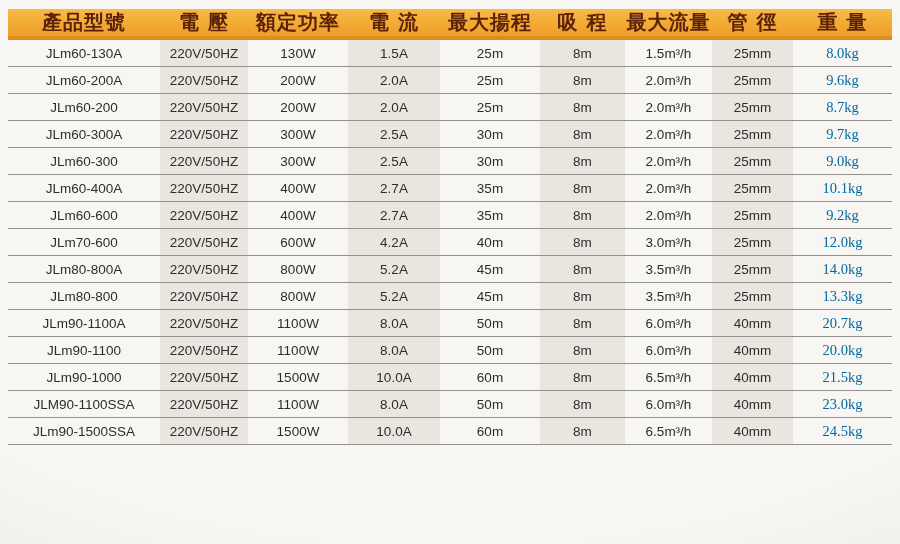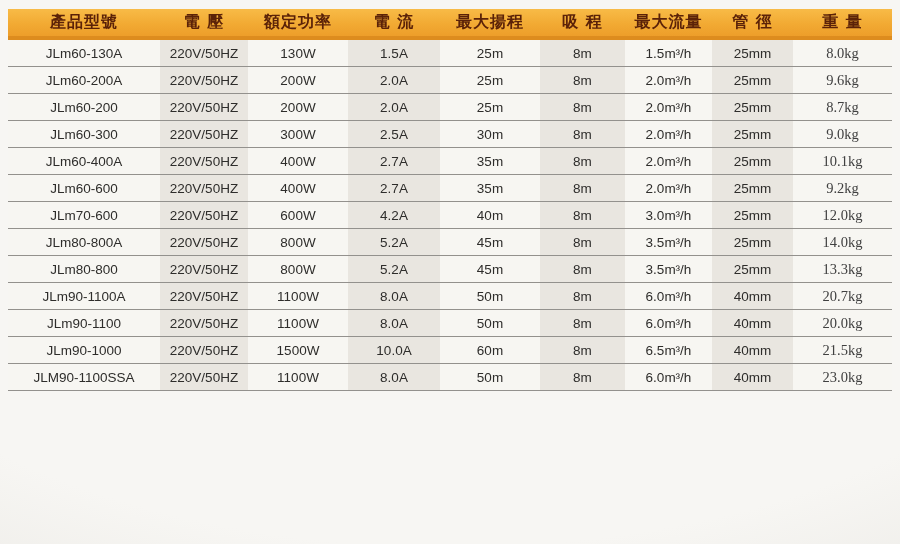--- a/index.html
+++ b/index.html
@@ -10,34 +10,34 @@
   }
   .page{padding:9px 8px 0 8px;}
   table{
     width:884px;border-collapse:collapse;table-layout:fixed;
   }
   thead th{
     background:linear-gradient(to bottom,#f8bb47 0%,#f2aa33 55%,#ed9e2a 100%);
     border-bottom:4px solid #dd8c1e;
     color:#5b2208;
     font-family:"DejaVu Serif","Liberation Serif",serif;
-    font-weight:bold;font-size:16px;letter-spacing:1px;
+    font-weight:bold;font-size:20px;letter-spacing:1px;
     height:27px;padding:0;text-align:center;
   }
   tbody td{
     text-align:center;height:26px;padding:0;
     border-bottom:1px solid #93918d;
     font-size:13.5px;color:#2e2d2b;
     white-space:nowrap;overflow:hidden;
   }
   tbody td:nth-child(odd){background:#f7f6f2;}
   tbody td:nth-child(even){background:#e9e6e0;}
   tbody td.c-weight{
     font-family:"Liberation Serif","DejaVu Serif",serif;
-    font-size:14.5px;color:#404040;
+    font-size:14.5px;color:#0369a1;
   }
   
   col.w0{width:152px} col.w1{width:88px} col.w2{width:100px}
   col.w3{width:92px}  col.w4{width:100px} col.w5{width:85px}
   col.w6{width:87px}  col.w7{width:81px}  col.w8{width:99px}
 </style>
 </head>
 <body>
 
 <div class="page">
@@ -94,28 +94,39 @@
     <td class="c-voltage">220V/50HZ</td>
     <td class="c-power">200W</td>
     <td class="c-current">2.0A</td>
     <td class="c-head">25m</td>
     <td class="c-suction">8m</td>
     <td class="c-flow">2.0m³/h</td>
     <td class="c-pipe">25mm</td>
     <td class="c-weight">8.7kg</td>
   </tr>
         <tr>
-    <td class="c-model">JLm60-300</td>
+    <td class="c-model">JLm60-300A</td>
     <td class="c-voltage">220V/50HZ</td>
     <td class="c-power">300W</td>
     <td class="c-current">2.5A</td>
     <td class="c-head">30m</td>
     <td class="c-suction">8m</td>
     <td class="c-flow">2.0m³/h</td>
     <td class="c-pipe">25mm</td>
+    <td class="c-weight">9.7kg</td>
+  </tr>
+        <tr>
+    <td class="c-model">JLm60-300</td>
+    <td class="c-voltage">220V/50HZ</td>
+    <td class="c-power">300W</td>
+    <td class="c-current">2.5A</td>
+    <td class="c-head">30m</td>
+    <td class="c-suction">8m</td>
+    <td class="c-flow">2.0m³/h</td>
+    <td class="c-pipe">25mm</td>
     <td class="c-weight">9.0kg</td>
   </tr>
         <tr>
     <td class="c-model">JLm60-400A</td>
     <td class="c-voltage">220V/50HZ</td>
     <td class="c-power">400W</td>
     <td class="c-current">2.7A</td>
     <td class="c-head">35m</td>
     <td class="c-suction">8m</td>
     <td class="c-flow">2.0m³/h</td>
@@ -202,16 +213,27 @@
         <tr>
     <td class="c-model">JLM90-1100SSA</td>
     <td class="c-voltage">220V/50HZ</td>
     <td class="c-power">1100W</td>
     <td class="c-current">8.0A</td>
     <td class="c-head">50m</td>
     <td class="c-suction">8m</td>
     <td class="c-flow">6.0m³/h</td>
     <td class="c-pipe">40mm</td>
     <td class="c-weight">23.0kg</td>
+  </tr>
+        <tr>
+    <td class="c-model">JLm90-1500SSA</td>
+    <td class="c-voltage">220V/50HZ</td>
+    <td class="c-power">1500W</td>
+    <td class="c-current">10.0A</td>
+    <td class="c-head">60m</td>
+    <td class="c-suction">8m</td>
+    <td class="c-flow">6.5m³/h</td>
+    <td class="c-pipe">40mm</td>
+    <td class="c-weight">24.5kg</td>
   </tr>
       </tbody>
   </table>
 </div>
 
 </body></html>

